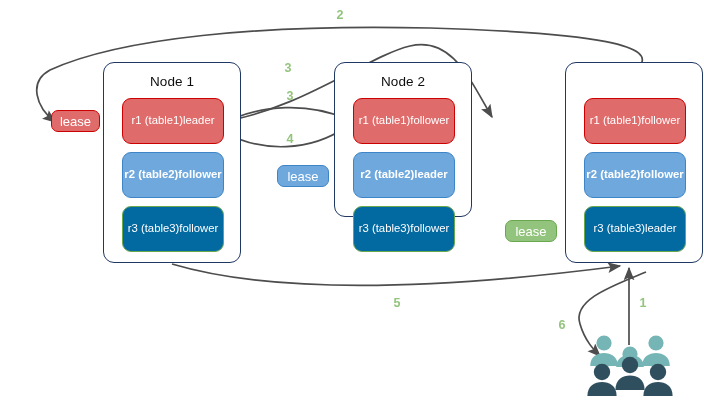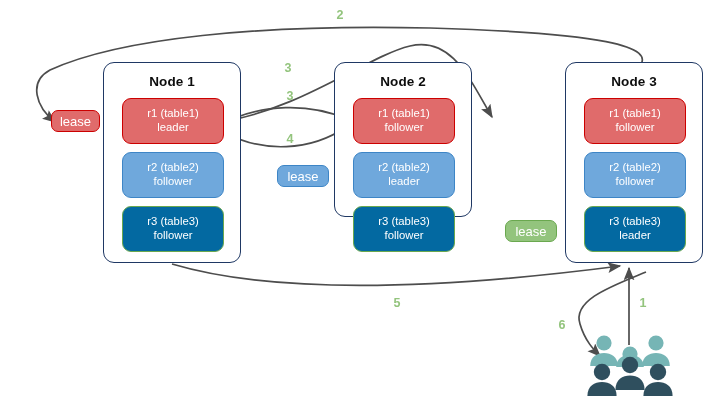--- a/index.html
+++ b/index.html
@@ -16,40 +16,40 @@
     box-sizing:border-box;
     border:1.4px solid #1f3864;
     border-radius:11px;
     background:#ffffff;
   }
   .node-title{
     position:absolute;
     left:0;right:0;
     text-align:center;
     font-size:13.5px;
-    font-weight:bold;
+    font-weight:normal;
     color:#0d0d0d;
     letter-spacing:.1px;
   }
   .replica{
     position:absolute;
     box-sizing:border-box;
     border-radius:9px;
     display:flex;
-    flex-direction:column;
+    flex-direction:row;
     align-items:center;
     justify-content:center;
     color:#ffffff;
     font-size:11.3px;
     line-height:13.6px;
     text-align:center;
   }
   .replica span{display:block;}
   .rep-red{background:#e06b6b;border:1.3px solid #cc0000;}
-  .rep-blue{background:#6fa8dc;border:1.3px solid #3d85c6;}
+  .rep-blue{background:#6fa8dc;border:1.3px solid #3d85c6;font-weight:bold;}
   .rep-green{background:#0369a1;border:1.3px solid #6aa84f;}
   .lease{
     position:absolute;
     box-sizing:border-box;
     border-radius:7px;
     display:flex;
     align-items:center;
     justify-content:center;
     color:#ffffff;
     font-size:13px;
@@ -140,21 +140,20 @@
       <span>r2 (table2)</span>
       <span>leader</span>
     </div>
     <div class="replica rep-green" style="left:18px;top:143px;width:102px;height:46px;">
       <span>r3 (table3)</span>
       <span>follower</span>
     </div>
   </div>
 
   <div class="node-box" style="left:565px;top:62px;width:138px;height:201px;">
-    <div class="node-title" style="top:11px;">Node 3</div>
     <div class="replica rep-red" style="left:18px;top:35px;width:102px;height:46px;">
       <span>r1 (table1)</span>
       <span>follower</span>
     </div>
     <div class="replica rep-blue" style="left:18px;top:89px;width:102px;height:46px;">
       <span>r2 (table2)</span>
       <span>follower</span>
     </div>
     <div class="replica rep-green" style="left:18px;top:143px;width:102px;height:46px;">
       <span>r3 (table3)</span>

